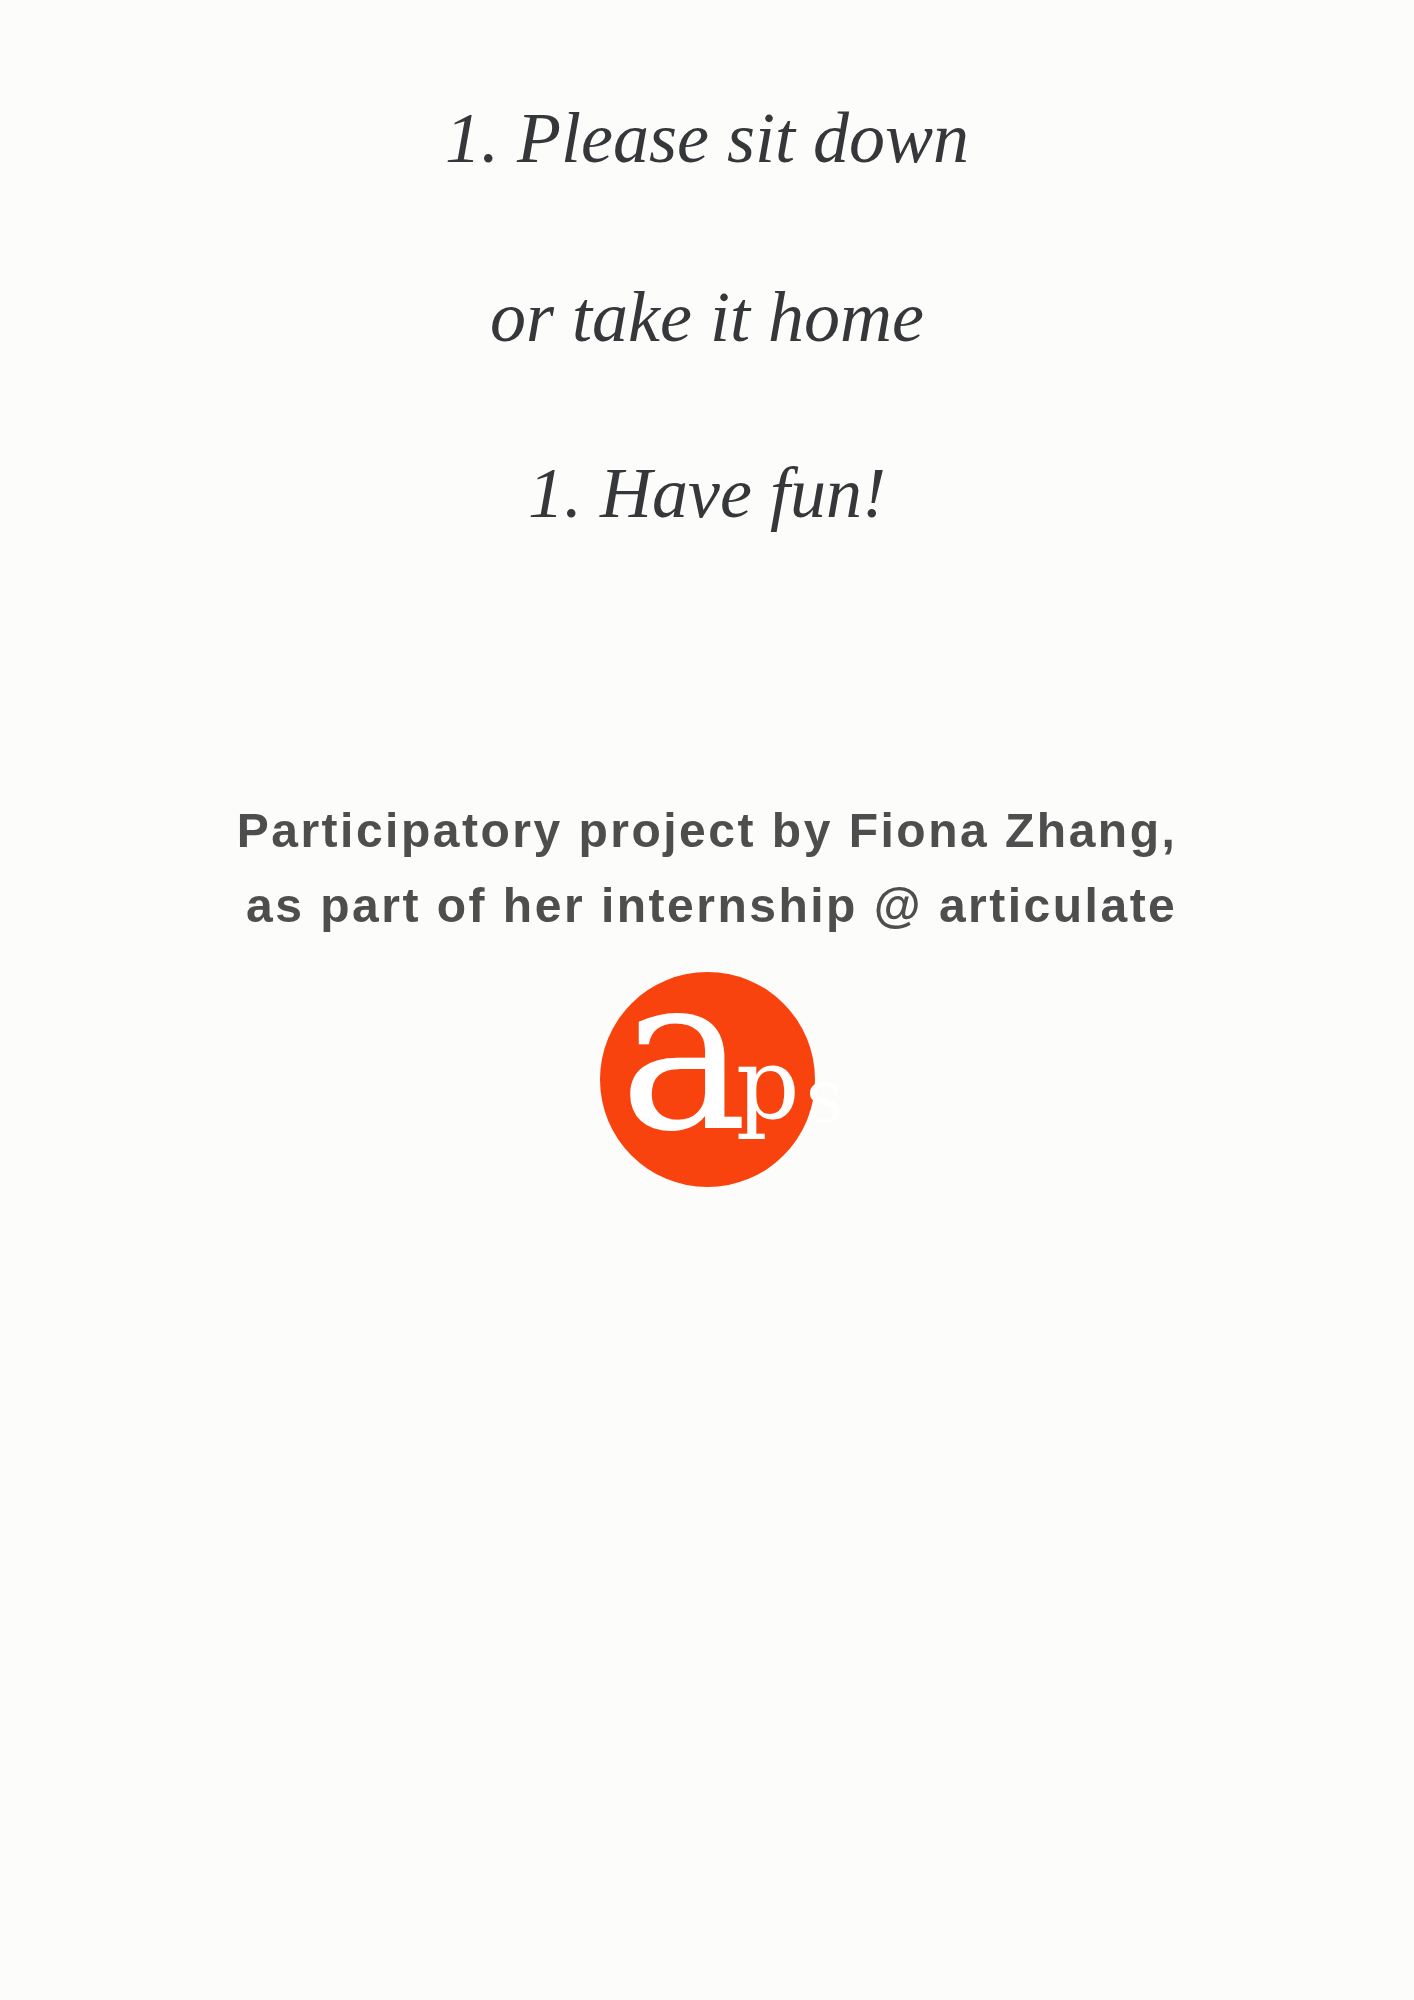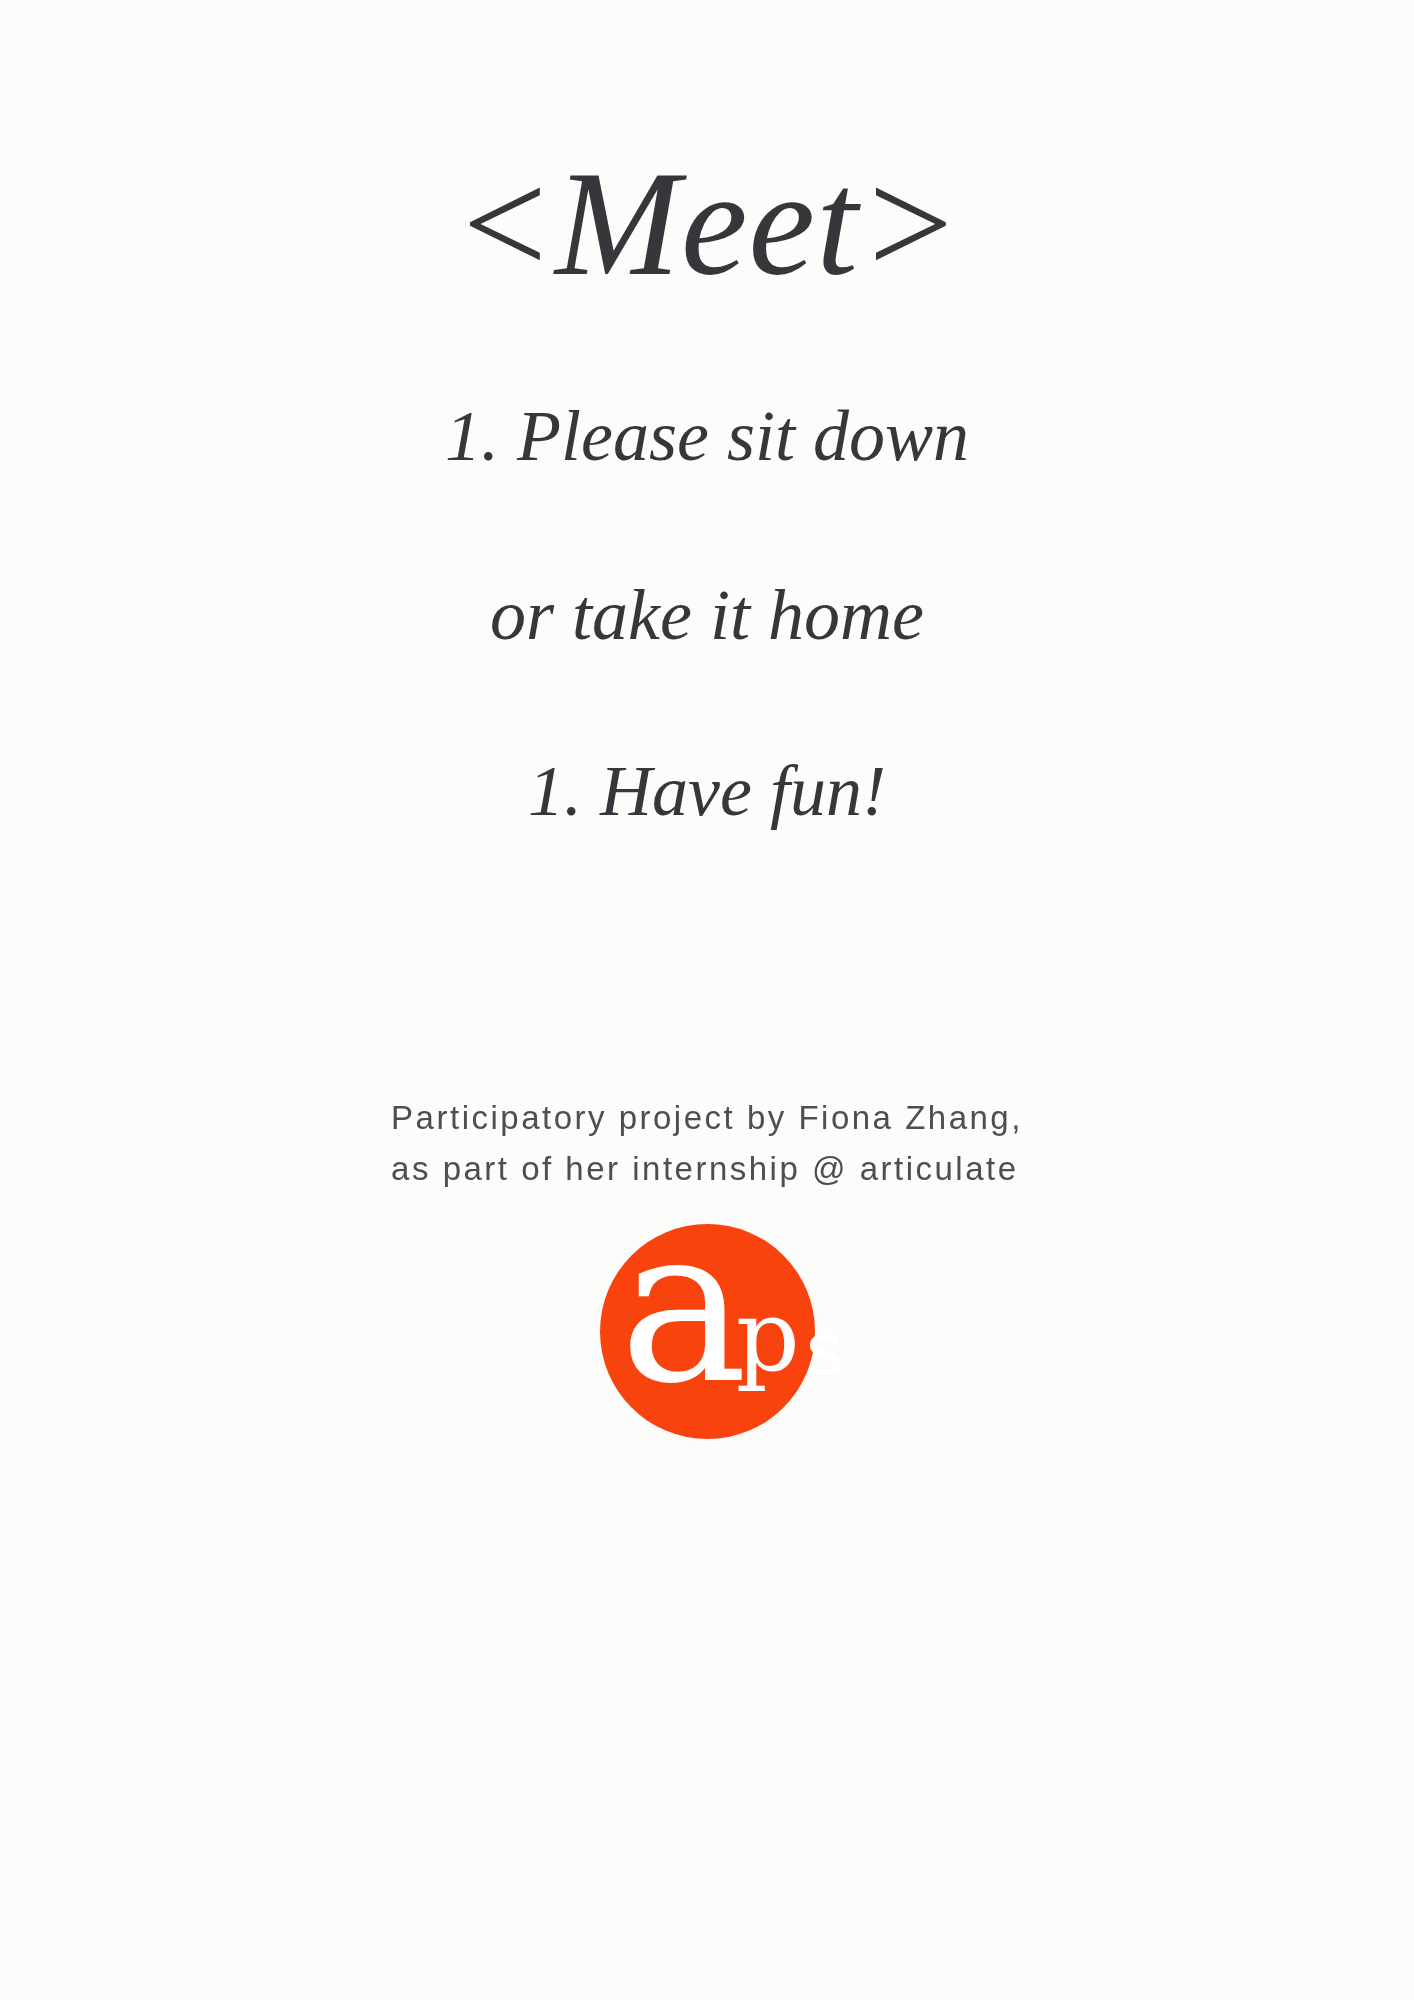--- a/index.html
+++ b/index.html
@@ -41,26 +41,27 @@
     text-align: center;
     white-space: nowrap;
   }
   .step-1 { margin-top: 100px; }
   .step-2 { margin-top: 100px; }
   .step-3 { margin-top: 101px; }
   .step-4 { margin-top: 98px; }
   .credit {
     margin-top: 262px;
     font-family: "Liberation Sans", "DejaVu Sans", sans-serif;
-    font-size: 33px;
+    font-size: 48px;
     line-height: 1.55;
     letter-spacing: 2.5px;
     color: var(--credit);
-    text-align: left;
+    text-align: right;
     white-space: nowrap;
+    font-weight: bold;
   }
   .logo {
     margin-top: 29px;
     width: 215px;
     height: 215px;
     border-radius: 50%;
     background: var(--accent);
     position: relative;
     flex-shrink: 0;
   }
@@ -76,21 +77,20 @@
   }
   .letter-a { font-size: 215px; line-height: 1; }
   .letter-p { font-size: 100px; line-height: 1; margin-left: -12px; transform: translateY(-10px); }
   .letter-s { font-size: 74px;  line-height: 1; margin-left: 6px;  transform: translateY(-6px); }
 </style>
 </head>
 <body>
 
 <div class="poster">
 
-  <h1 class="title">&lt;Meet&gt;</h1>
 
   <div class="step step-1">
     <div class="step-line">1. Please sit down</div>
   </div>
 
 
   <div class="step step-3">
     <div class="step-line">or take it home</div>
   </div>
 

